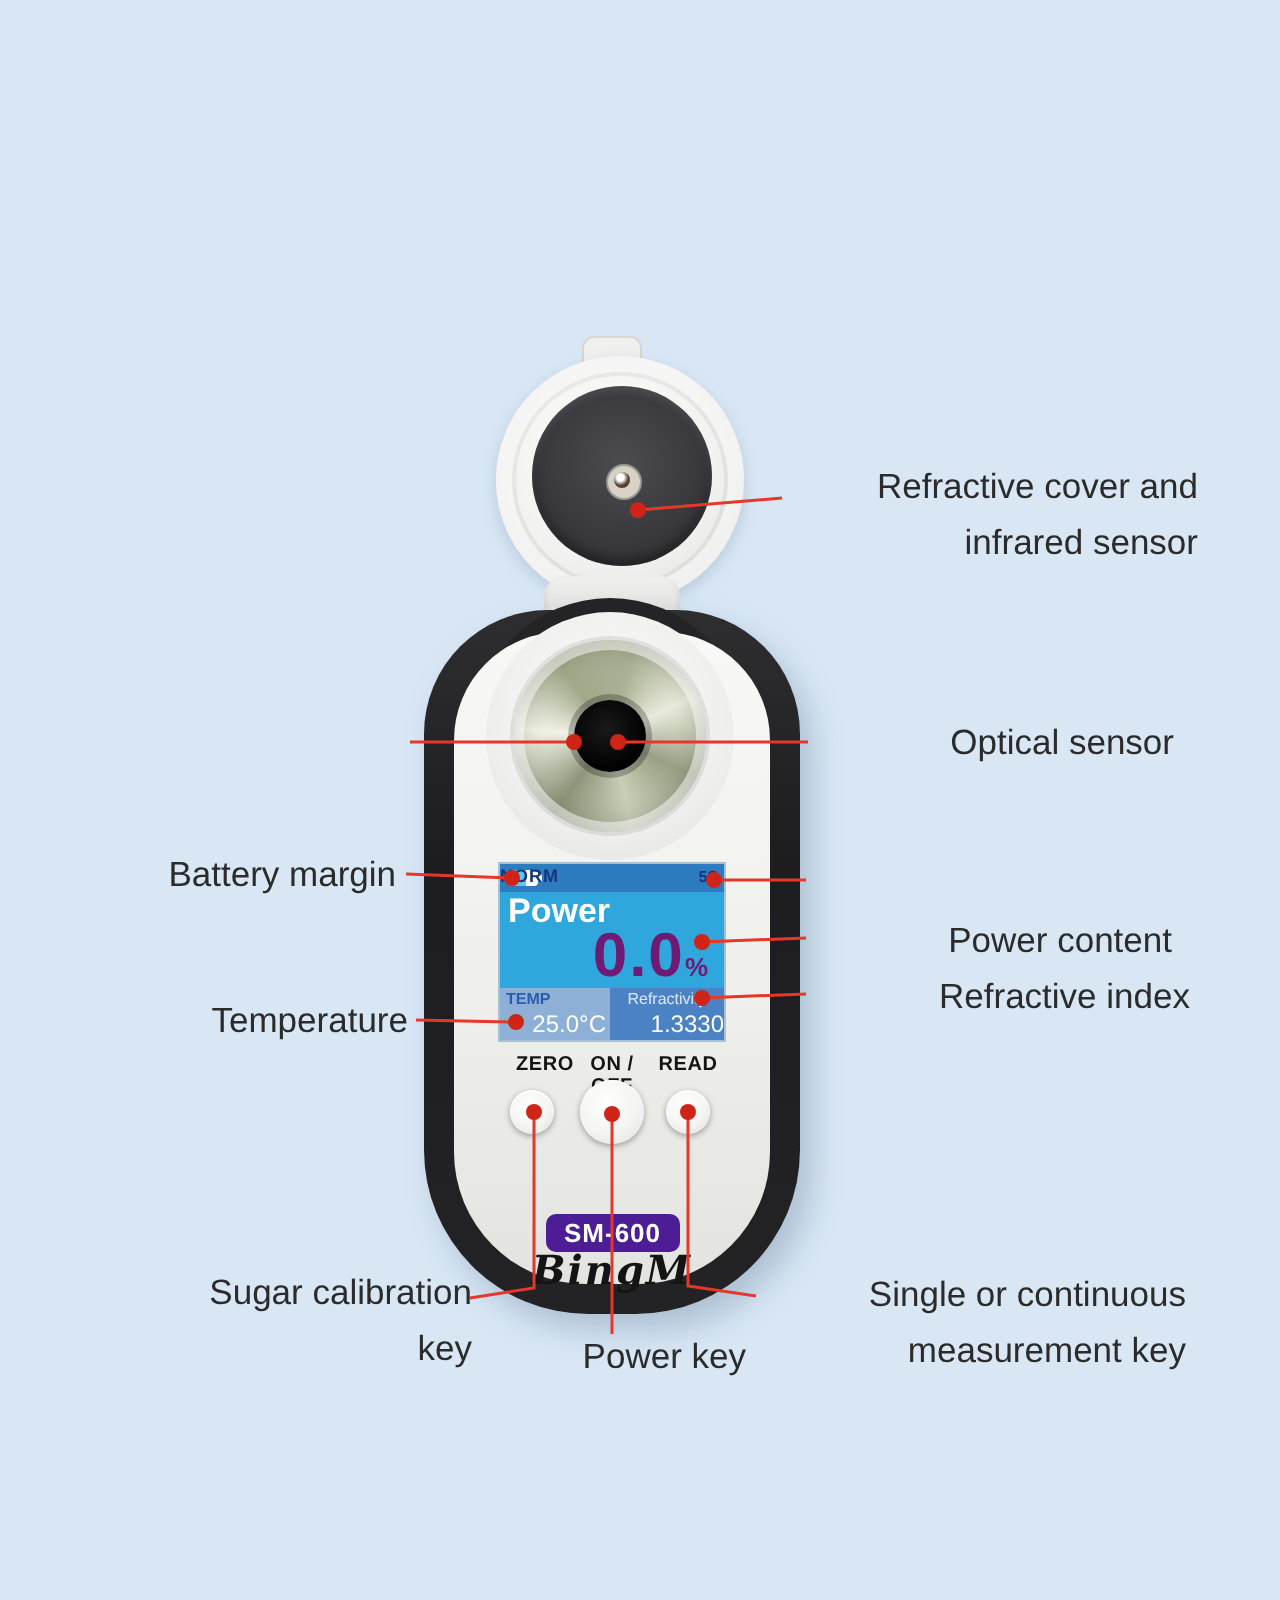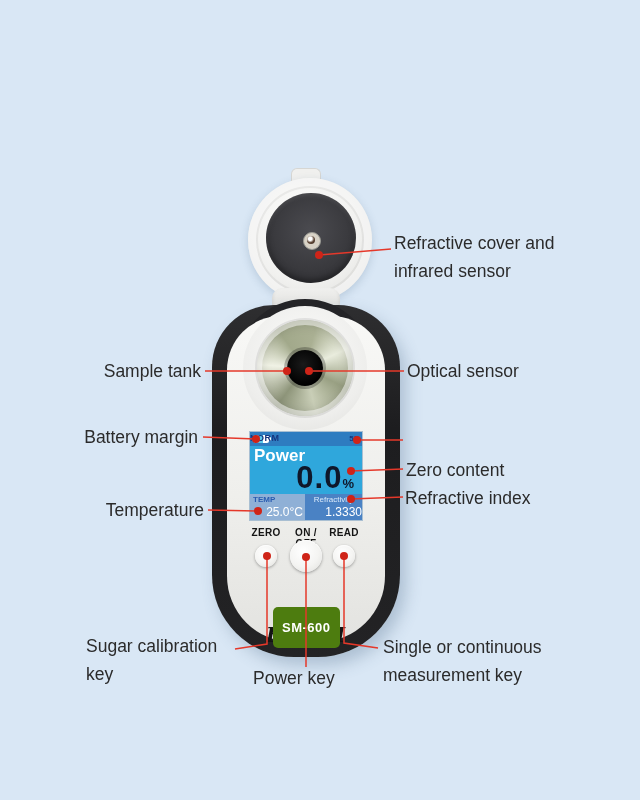--- a/index.html
+++ b/index.html
@@ -9,21 +9,21 @@
     font-family:"Liberation Sans",sans-serif;
     color:#2b2b2b;
   }
   .abs{position:absolute;}
   
   #title{
     left:0;top:100px;width:640px;text-align:center;
     font-size:37px;font-weight:500;letter-spacing:.5px;color:#1a1a1a;
   }
   
-  .label{font-size:17.5px;line-height:28px;color:#2b2b2b;white-space:normal;}
+  .label{font-size:17.5px;line-height:28px;color:#2b2b2b;white-space:normal;text-align:right;}
   .label.right-align{text-align:right;}
   
   #lid{
     left:248px;top:178px;width:124px;height:124px;border-radius:50%;
     background:radial-gradient(circle at 45% 38%,#ffffff 0%,#f1f1ef 55%,#d9d9d6 100%);
     box-shadow:0 3px 8px rgba(70,100,130,.22), inset 0 0 0 8px rgba(255,255,255,.6), inset 0 0 0 10px rgba(0,0,0,.05);
   }
   #lid-tab{
     left:291px;top:168px;width:28px;height:16px;
     background:#f0f0ee;border:1px solid #d6d6d3;border-bottom:none;
@@ -106,21 +106,21 @@
     font-size:9px;font-weight:bold;color:#17357e;letter-spacing:.5px;
   }
   #lcd-standby{
     position:absolute;right:3px;top:2px;font-size:8px;font-weight:bold;color:#17357e;
   }
   #lcd-main{position:relative;flex:1;}
   #lcd-scale{
     position:absolute;left:4px;top:0;font-size:17px;font-weight:bold;color:#ffffff;
   }
   #lcd-value-row{
-    position:absolute;right:8px;bottom:-2px;color:#0f172a;white-space:nowrap;
+    position:absolute;right:8px;bottom:-2px;color:#701a75;white-space:nowrap;
   }
   #lcd-value{font-size:31px;font-weight:bold;letter-spacing:1px;}
   #lcd-unit{font-size:13px;font-weight:bold;}
   #lcd-bottom{height:26px;flex:none;display:flex;}
   #temp-box{
     width:55px;flex:none;background:#8fb0d6;position:relative;box-sizing:border-box;
   }
   #temp-label{position:absolute;left:3px;top:1px;font-size:8px;font-weight:bold;color:#2a5cb0;}
   #temp-value{position:absolute;right:2px;bottom:1px;font-size:12px;color:#ffffff;}
   #refract-box{flex:1;background:#4a82c4;position:relative;}
@@ -137,22 +137,22 @@
   #power-btn{left:290px;top:540px;width:32px;height:32px;}
   #read-btn{left:333px;top:545px;width:22px;height:22px;}
   
   #brand{
     left:227px;top:582px;width:158px;text-align:center;
     font-family:"DejaVu Serif",serif;font-style:italic;font-weight:bold;
     font-size:20px;color:#141414;letter-spacing:1px;margin-top:41px;
   }
   #model-badge{
     left:273px;top:607px;
-    background:#4d7c0f;color:#ffffff;border-radius:5px;
-    font-size:13px;font-weight:bold;padding:13px 9px;letter-spacing:.5px;
+    background:#4c1d95;color:#ffffff;border-radius:5px;
+    font-size:13px;font-weight:bold;padding:2px 9px;letter-spacing:.5px;
   }
   
   #ann-lines{left:0;top:0;pointer-events:none;}
 </style>
 </head>
 <body>
 
 <div id="stage">
 
 
@@ -191,21 +191,21 @@
         <div id="temp-label">TEMP</div>
         <div id="temp-value">25.0°C</div>
       </div>
       <div id="refract-box">
         <div id="refract-label">Refractivity</div>
         <div id="refract-value">1.3330</div>
       </div>
     </div>
   </div>
 
-  <div class="abs btn-label" style="left:245px;top:527px;width:42px;">ZERO</div>
+  <div class="abs btn-label" style="left:245px;top:527px;width:42px;text-align:right;">ZERO</div>
   <div class="abs btn-label" style="left:284px;top:527px;width:44px;">ON / OFF</div>
   <div class="abs btn-label" style="left:323px;top:527px;width:42px;">READ</div>
 
   <div id="zero-btn" class="abs round-btn"></div>
   <div id="power-btn" class="abs round-btn"></div>
   <div id="read-btn" class="abs round-btn"></div>
 
   <div id="brand" class="abs">BingM</div>
   <div id="model-badge" class="abs">SM-600</div>
 
@@ -232,23 +232,22 @@
       <circle cx="351" cy="471" r="4"></circle>
       <circle cx="351" cy="499" r="4"></circle>
       <circle cx="258" cy="511" r="4"></circle>
       <circle cx="267" cy="556" r="4"></circle>
       <circle cx="306" cy="557" r="4"></circle>
       <circle cx="344" cy="556" r="4"></circle>
     </g>
   </svg>
 
   <div class="abs label" style="left:394px;top:229px;width:205px;">Refractive cover and infrared sensor</div>
-  <div class="abs label right-align" style="left:20px;top:357px;width:181px;">Sample tank</div>
   <div class="abs label" style="left:407px;top:357px;width:180px;">Optical sensor</div>
   <div class="abs label right-align" style="left:20px;top:423px;width:178px;">Battery margin</div>
-  <div class="abs label" style="left:406px;top:456px;width:180px;">Zero content</div>
+  <div class="abs label" style="left:406px;top:456px;width:180px;">Power content</div>
   <div class="abs label right-align" style="left:20px;top:496px;width:184px;">Temperature</div>
   <div class="abs label" style="left:405px;top:484px;width:190px;">Refractive index</div>
   <div class="abs label" style="left:86px;top:632px;width:150px;">Sugar calibration key</div>
-  <div class="abs label" style="left:253px;top:664px;width:120px;text-align:left;">Power key</div>
+  <div class="abs label" style="left:253px;top:664px;width:120px;text-align:right;">Power key</div>
   <div class="abs label" style="left:383px;top:633px;width:210px;">Single or continuous measurement key</div>
 
 </div>
 
 </body></html>

